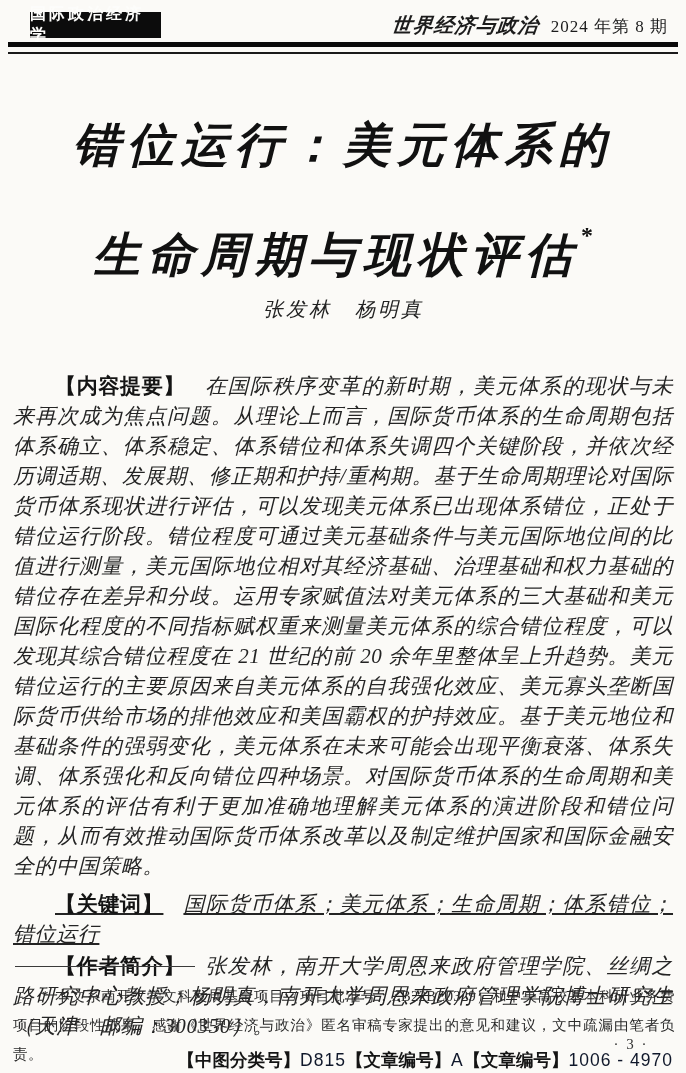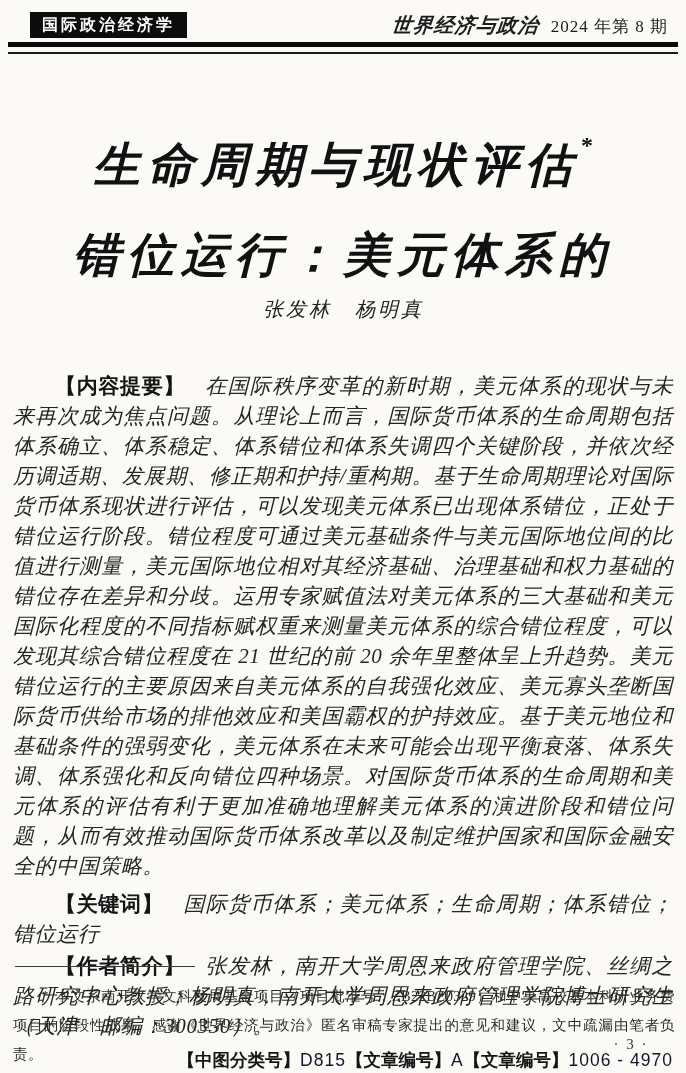--- a/index.html
+++ b/index.html
@@ -10,21 +10,21 @@
     margin:0 auto;
     background:#fbfaf7;
     overflow:hidden;
     color:#262626;
     font-family:"Liberation Serif", serif;
   }
 
   
   .col-badge {
     position:absolute; left:30px; top:12px;
-    width:157px; height:26px;
+    width:131px; height:26px;
     background:#0c0c0c; color:#fdfdfb;
     font-family:"Liberation Sans", sans-serif;
     font-weight:700; font-size:16px; letter-spacing:3px;
     display:flex; align-items:center; justify-content:center;
   }
   .header-right {
     position:absolute; right:18px; top:12px;
     display:flex; align-items:baseline; gap:12px;
   }
   .journal-script {
@@ -65,21 +65,21 @@
   .para {
     font-size:21px; line-height:30px; letter-spacing:0.6px;
     text-align:justify; text-indent:2em; color:#242424;
   }
   .kai { font-style:italic; }
   .label {
     font-family:"Liberation Sans", sans-serif;
     font-weight:700; font-style:normal; color:#141414;
     margin-right:20px; letter-spacing:0;
   }
-  .keywords-para { margin-top:8px !important; }
+  .keywords-para { margin-top:8px !important;text-decoration:underline; }
   .bio-para { margin-top:2px !important; }
 
   .cls-line {
     margin-top:4px !important;
     display:flex; justify-content:flex-end; align-items:baseline;
     padding-left:34px; box-sizing:border-box;
     font-size:17.5px; line-height:30px;
   }
   .cls-line .label { margin-right:0; }
   .cls-val { font-family:Liberation Sans, sans-serif; letter-spacing:1px; color:#0f172a; }
@@ -108,22 +108,22 @@
     <span>国际政治经济学</span>
   </div>
   <div class="header-right">
     <span class="journal-script">世界经济与政治</span>
     <span class="issue">2024 年第 8 期</span>
   </div>
   <div class="rule-thick"></div>
   <div class="rule-thin"></div>
 
   <div class="title-block">
+    <div class="title-line">错位运行：美元体系的</div>
     <div class="title-line"><span>生命周期与现状评估</span><span class="title-asterisk">*</span></div>
-    <div class="title-line">错位运行：美元体系的</div>
   </div>
 
   <div class="authors">张发林　杨明真</div>
 
   <div class="front-matter">
 
     <p class="para"><span class="label">【内容提要】</span><span class="kai">在国际秩序变革的新时期，美元体系的现状与未来再次成为焦点问题。从理论上而言，国际货币体系的生命周期包括体系确立、体系稳定、体系错位和体系失调四个关键阶段，并依次经历调适期、发展期、修正期和护持/重构期。基于生命周期理论对国际货币体系现状进行评估，可以发现美元体系已出现体系错位，正处于错位运行阶段。错位程度可通过美元基础条件与美元国际地位间的比值进行测量，美元国际地位相对其经济基础、治理基础和权力基础的错位存在差异和分歧。运用专家赋值法对美元体系的三大基础和美元国际化程度的不同指标赋权重来测量美元体系的综合错位程度，可以发现其综合错位程度在 21 世纪的前 20 余年里整体呈上升趋势。美元错位运行的主要原因来自美元体系的自我强化效应、美元寡头垄断国际货币供给市场的排他效应和美国霸权的护持效应。基于美元地位和基础条件的强弱变化，美元体系在未来可能会出现平衡衰落、体系失调、体系强化和反向错位四种场景。对国际货币体系的生命周期和美元体系的评估有利于更加准确地理解美元体系的演进阶段和错位问题，从而有效推动国际货币体系改革以及制定维护国家和国际金融安全的中国策略。</span></p>
 
     <p class="para keywords-para"><span class="label">【关键词】</span><span class="kai">国际货币体系；美元体系；生命周期；体系错位；错位运行</span></p>
 

